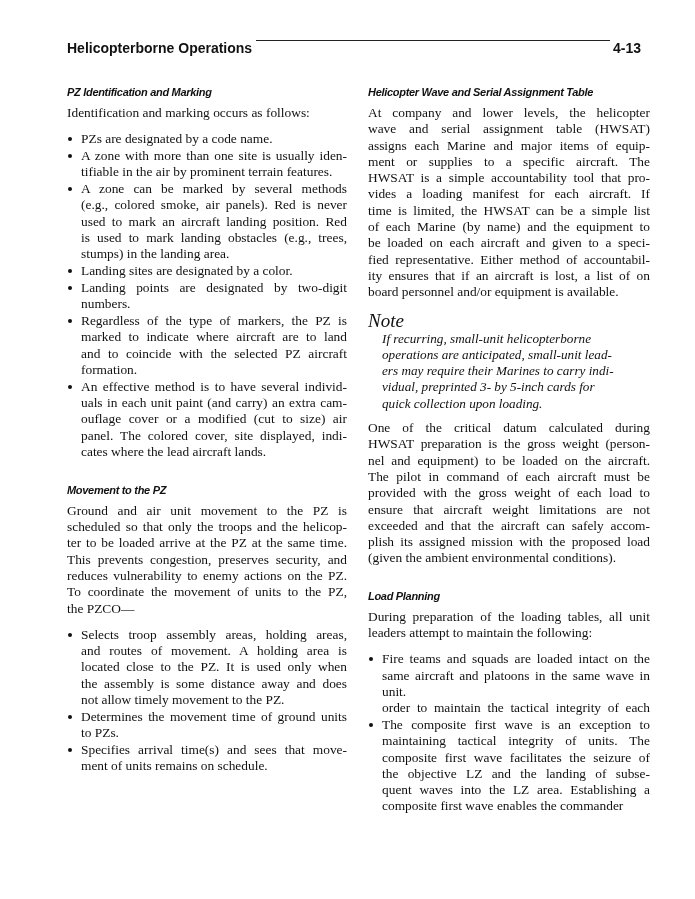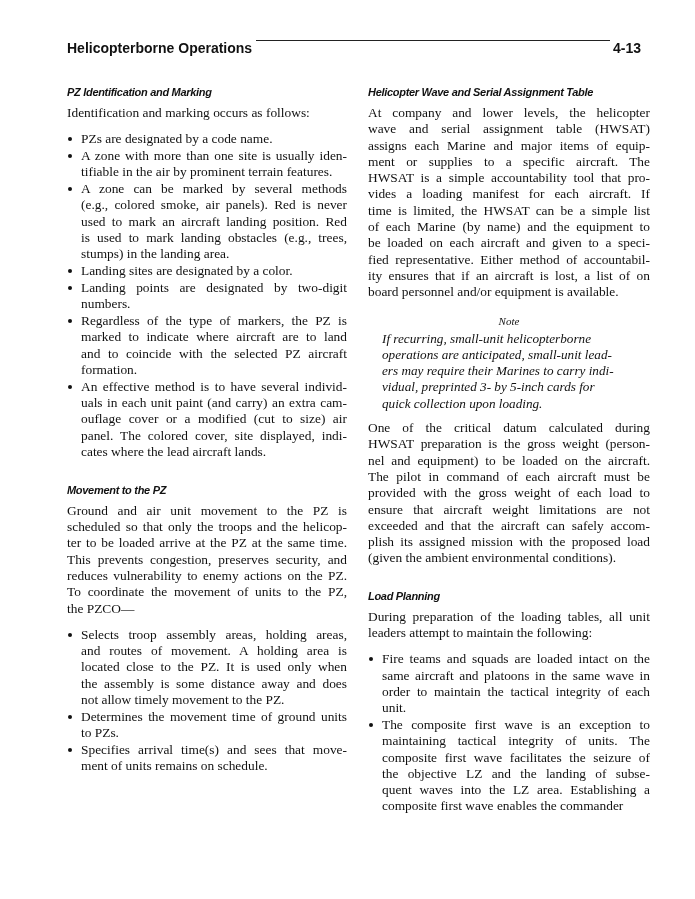--- a/index.html
+++ b/index.html
@@ -23,22 +23,22 @@
     }
     .para .ln { display: block; text-align: justify; text-align-last: justify; white-space: nowrap; }
     .para .ln.last { text-align-last: left; }
     ul.bullets { list-style: none; margin: 10px 0 0 0; padding: 0; }
     ul.bullets li { position: relative; padding-left: 14px; margin-bottom: 0.5px; }
     ul.bullets li .dot {
       position: absolute; left: 1px; top: 6px; width: 4px; height: 4px; border-radius: 50%; background: #111;
     }
     .gap-section { height: 21px; }
     .note-title {
-      font-family: "Liberation Serif", serif; font-style: italic; font-size: 11px;
-      text-align: center; margin: 12px 0 2px 0; line-height: 16px;
+      font-family: "Liberation Serif", serif; font-style: italic; font-size: 19px;
+      text-align: left; margin: 12px 0 2px 0; line-height: 16px;
     }
     .note-body {
       font-family: "Liberation Serif", serif; font-style: italic; font-size: 13.2px;
       line-height: 16.3px; margin: 0 0 8px 14px; width: 250px;
     }
     .note-body .ln { display: block; white-space: nowrap; }
   </style>
 </head>
 <body>
 
@@ -189,22 +189,22 @@
   <div class="para">
       <span class="ln">During preparation of the loading tables, all unit</span>
       <span class="ln last">leaders attempt to maintain the following:</span>
     </div>
   <ul class="bullets">
       <li>
         <span class="dot"></span>
         <div class="para">
           <span class="ln">Fire teams and squads are loaded intact on the</span>
           <span class="ln">same aircraft and platoons in the same wave in</span>
+          <span class="ln last">unit.</span>
           <span class="ln">order to maintain the tactical integrity of each</span>
-          <span class="ln last">unit.</span>
         </div>
       </li>
       <li>
         <span class="dot"></span>
         <div class="para">
           <span class="ln">The composite first wave is an exception to</span>
           <span class="ln">maintaining tactical integrity of units. The</span>
           <span class="ln">composite first wave facilitates the seizure of</span>
           <span class="ln">the objective LZ and the landing of subse-</span>
           <span class="ln">quent waves into the LZ area. Establishing a</span>

